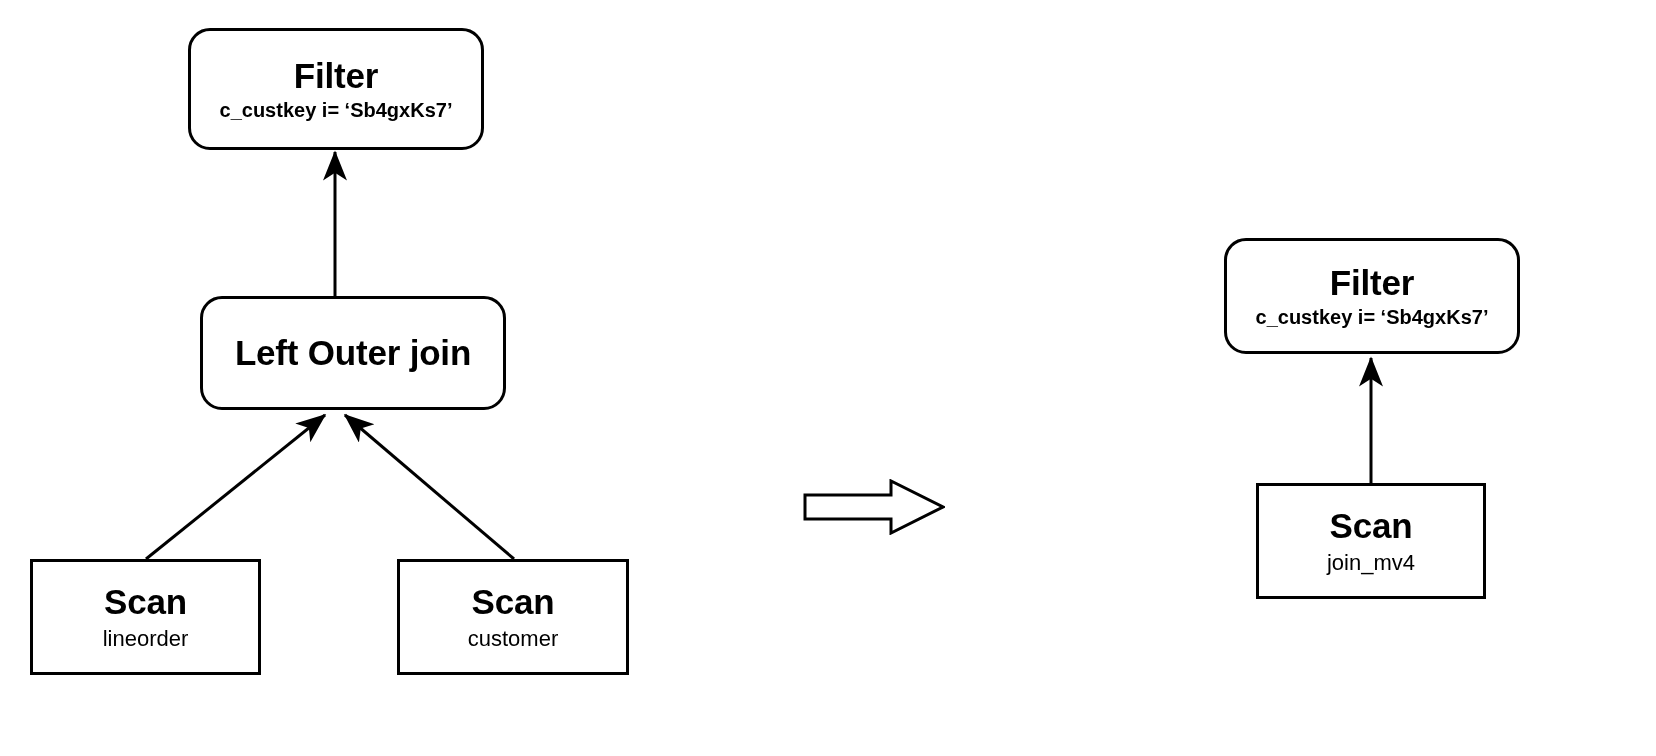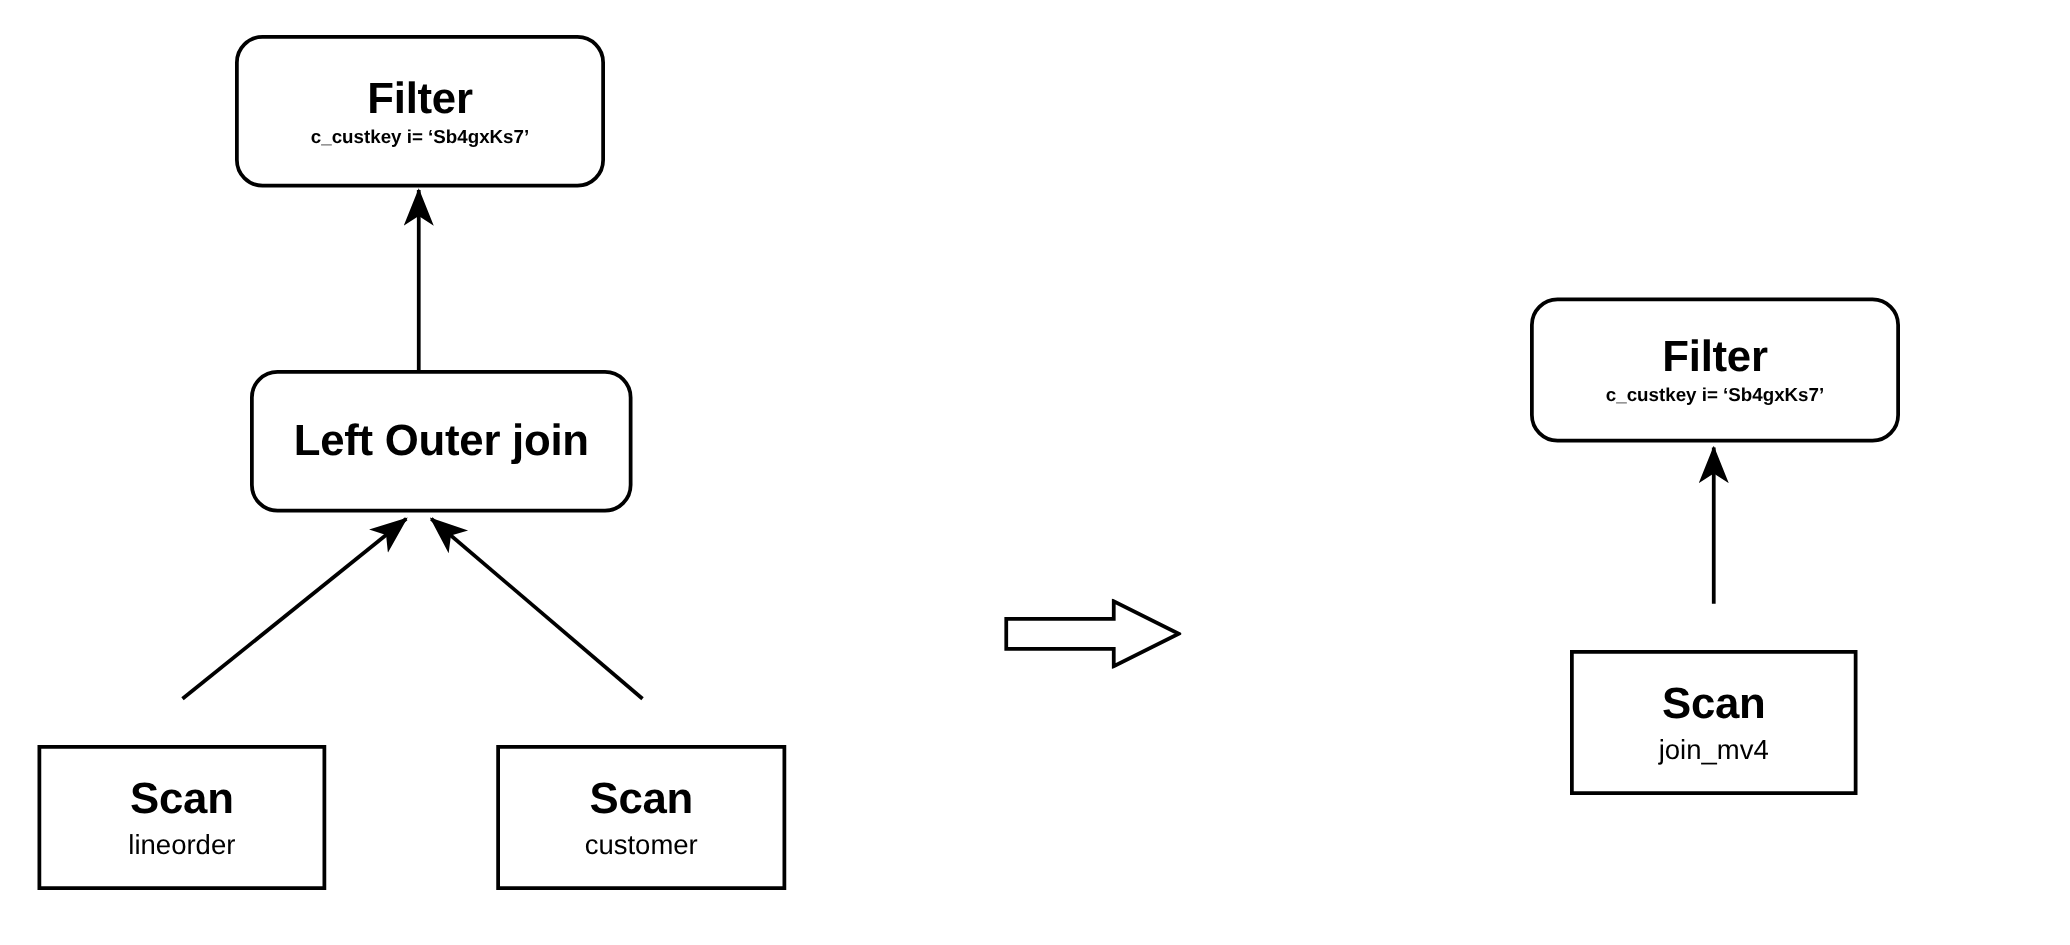--- a/index.html
+++ b/index.html
@@ -39,31 +39,30 @@
     justify-content: center;
     text-align: center;
     line-height: 1.12;
   }
   .node.rounded {
     border-radius: 22px;
   }
   .node.square {
     border-radius: 0;
     border-width: 3px;
-    margin-top: 37px;
   }
   .node-title {
     font-weight: bold;
     font-size: 35px;
     letter-spacing: -0.2px;
     white-space: nowrap;
   }
   .node-sub-bold {
     font-weight: bold;
-    font-size: 15px;
+    font-size: 20px;
     margin-top: 4px;
     white-space: nowrap;
   }
   .node-sub-plain {
     font-weight: normal;
     font-size: 22px;
     margin-top: 6px;
     white-space: nowrap;
   }
   

